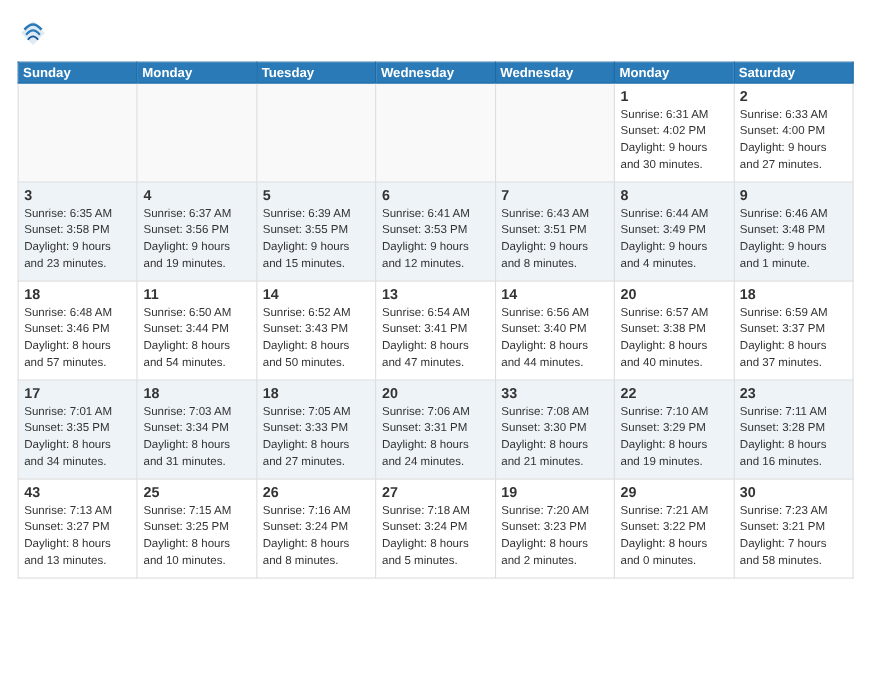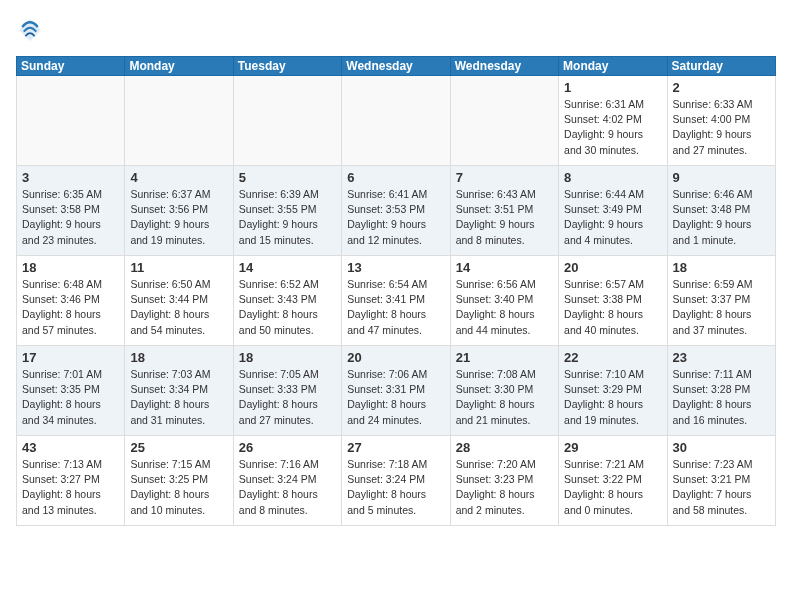--- a/index.html
+++ b/index.html
@@ -193,21 +193,21 @@
         </td>
         <td>
           <span class="day-number">18</span>
           <div class="day-info">Sunrise: 7:05 AM<br>Sunset: 3:33 PM<br>Daylight: 8 hours and 27 minutes.</div>
         </td>
         <td>
           <span class="day-number">20</span>
           <div class="day-info">Sunrise: 7:06 AM<br>Sunset: 3:31 PM<br>Daylight: 8 hours and 24 minutes.</div>
         </td>
         <td>
-          <span class="day-number">21</span>
+          <span class="day-number">33</span>
           <div class="day-info">Sunrise: 7:08 AM<br>Sunset: 3:30 PM<br>Daylight: 8 hours and 21 minutes.</div>
         </td>
         <td>
           <span class="day-number">22</span>
           <div class="day-info">Sunrise: 7:10 AM<br>Sunset: 3:29 PM<br>Daylight: 8 hours and 19 minutes.</div>
         </td>
         <td>
           <span class="day-number">23</span>
           <div class="day-info">Sunrise: 7:11 AM<br>Sunset: 3:28 PM<br>Daylight: 8 hours and 16 minutes.</div>
         </td>
@@ -223,21 +223,21 @@
         </td>
         <td>
           <span class="day-number">26</span>
           <div class="day-info">Sunrise: 7:16 AM<br>Sunset: 3:24 PM<br>Daylight: 8 hours and 8 minutes.</div>
         </td>
         <td>
           <span class="day-number">27</span>
           <div class="day-info">Sunrise: 7:18 AM<br>Sunset: 3:24 PM<br>Daylight: 8 hours and 5 minutes.</div>
         </td>
         <td>
-          <span class="day-number">28</span>
+          <span class="day-number">19</span>
           <div class="day-info">Sunrise: 7:20 AM<br>Sunset: 3:23 PM<br>Daylight: 8 hours and 2 minutes.</div>
         </td>
         <td>
           <span class="day-number">29</span>
           <div class="day-info">Sunrise: 7:21 AM<br>Sunset: 3:22 PM<br>Daylight: 8 hours and 0 minutes.</div>
         </td>
         <td>
           <span class="day-number">30</span>
           <div class="day-info">Sunrise: 7:23 AM<br>Sunset: 3:21 PM<br>Daylight: 7 hours and 58 minutes.</div>
         </td>

